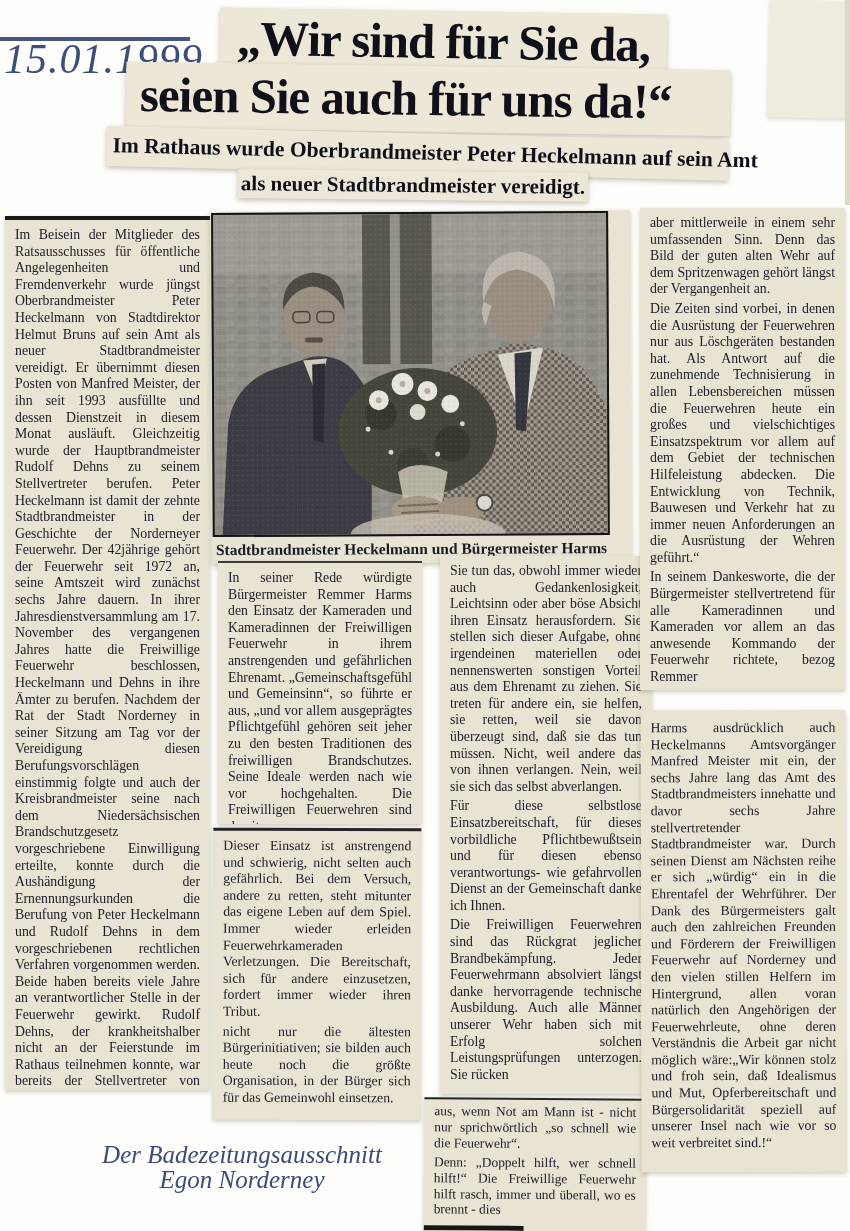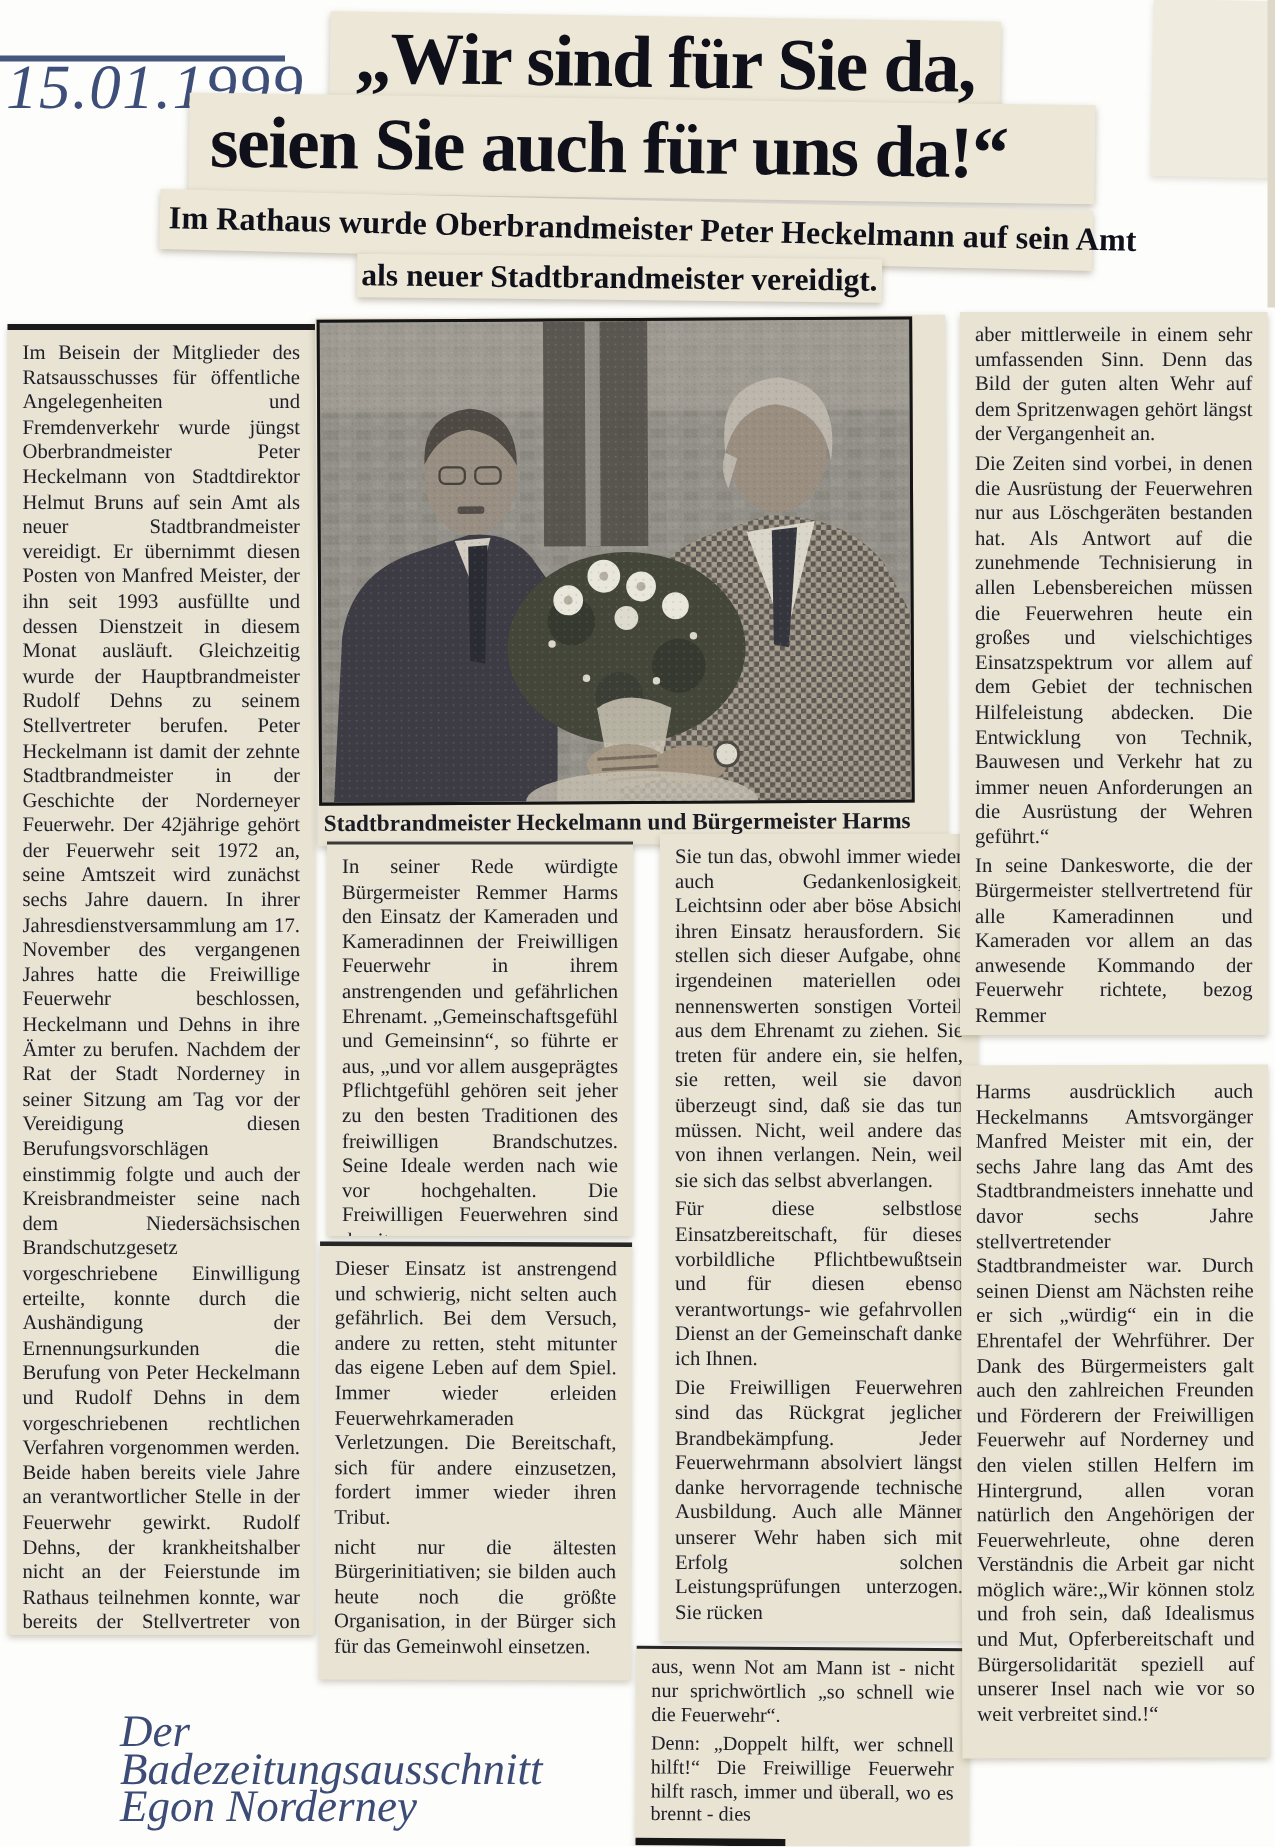--- a/index.html
+++ b/index.html
@@ -81,22 +81,22 @@
     border:2px solid #141414; background:#8e8b83; overflow:hidden;
   }
   .photo-frame svg { display:block; width:100%; height:100%; }
   .photo-caption {
     font-weight:bold; font-size:15.5px; line-height:25px;
     padding-left:4px; color:#1b1b24; white-space:nowrap;
   }
 
   
   .archive-note {
-    position:absolute; left:80px; top:1142px; width:292px;
-    font-style:italic; font-size:30px; line-height:25px;
+    position:absolute; left:96px; top:1142px; width:292px;
+    text-align:center; font-style:italic; font-size:25px; line-height:25px;
     color:#3c4c77;
   }
 </style>
 </head>
 <body>
 
 <div class="scan">
 
   <div class="frag-tr"></div>
   <div class="frag-edge"></div>
@@ -219,21 +219,21 @@
 
   <div class="clip col3b">
     <p>aus, wenn Not am Mann ist - nicht nur sprichwörtlich „so schnell wie die Feuerwehr“.</p>
     <p>Denn: „Doppelt hilft, wer schnell hilft!“ Die Freiwillige Feuerwehr hilft rasch, immer und überall, wo es brennt - dies</p>
     <div class="tear"></div>
   </div>
 
   <div class="clip col4a">
     <p>aber mittlerweile in einem sehr umfassenden Sinn. Denn das Bild der guten alten Wehr auf dem Spritzenwagen gehört längst der Vergangenheit an.</p>
     <p>Die Zeiten sind vorbei, in denen die Ausrüstung der Feuerwehren nur aus Löschgeräten bestanden hat. Als Antwort auf die zunehmende Technisierung in allen Lebensbereichen müssen die Feuerwehren heute ein großes und vielschichtiges Einsatzspektrum vor allem auf dem Gebiet der technischen Hilfeleistung abdecken. Die Entwicklung von Technik, Bauwesen und Verkehr hat zu immer neuen Anforderungen an die Ausrüstung der Wehren geführt.“</p>
-    <p>In seine Dankesworte, die der Bürgermeister stellvertretend für alle Kameradinnen und Kameraden vor allem an das anwesende Kommando der Feuerwehr richtete, bezog Remmer</p>
+    <p>In seinem Dankesworte, die der Bürgermeister stellvertretend für alle Kameradinnen und Kameraden vor allem an das anwesende Kommando der Feuerwehr richtete, bezog Remmer</p>
   </div>
 
   <div class="clip col4b">
     <p>Harms ausdrücklich auch Heckelmanns Amtsvorgänger Manfred Meister mit ein, der sechs Jahre lang das Amt des Stadtbrandmeisters innehatte und davor sechs Jahre stellvertretender Stadtbrandmeister war. Durch seinen Dienst am Nächsten reihe er sich „würdig“ ein in die Ehrentafel der Wehrführer. Der Dank des Bürgermeisters galt auch den zahlreichen Freunden und Förderern der Freiwilligen Feuerwehr auf Norderney und den vielen stillen Helfern im Hintergrund, allen voran natürlich den Angehörigen der Feuerwehrleute, ohne deren Verständnis die Arbeit gar nicht möglich wäre:„Wir können stolz und froh sein, daß Idealismus und Mut, Opferbereitschaft und Bürgersolidarität speziell auf unserer Insel nach wie vor so weit verbreitet sind.!“</p>
   </div>
 
   <div class="archive-note">
     <div>Der Badezeitungsausschnitt</div>
     <div>Egon Norderney</div>
   </div>

